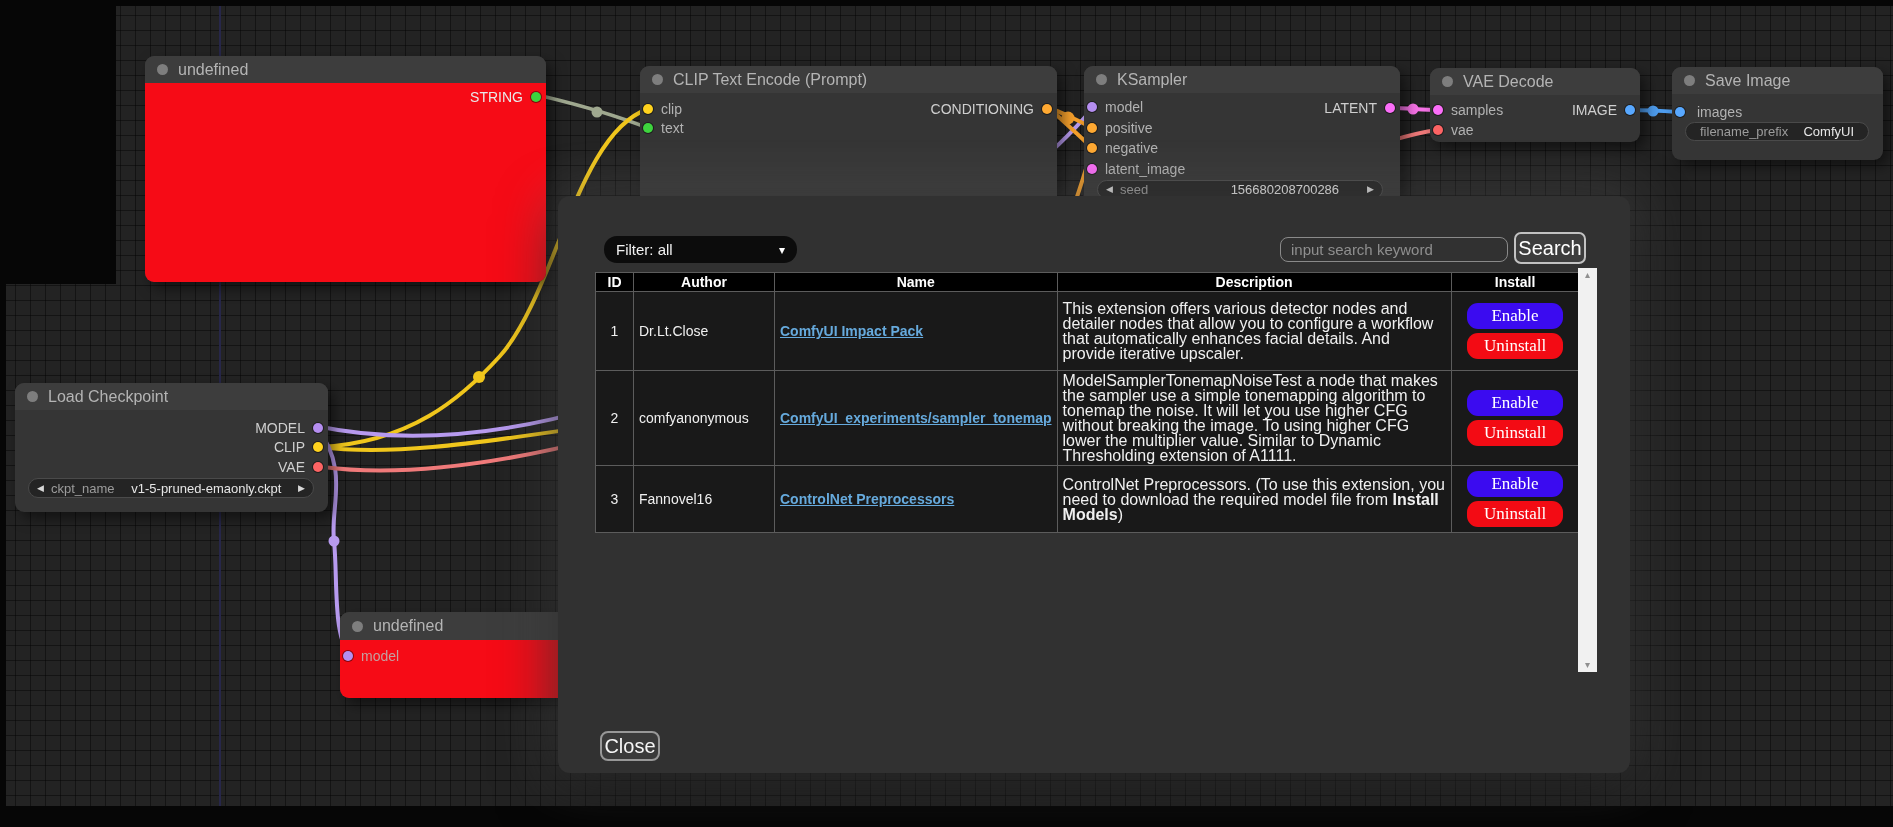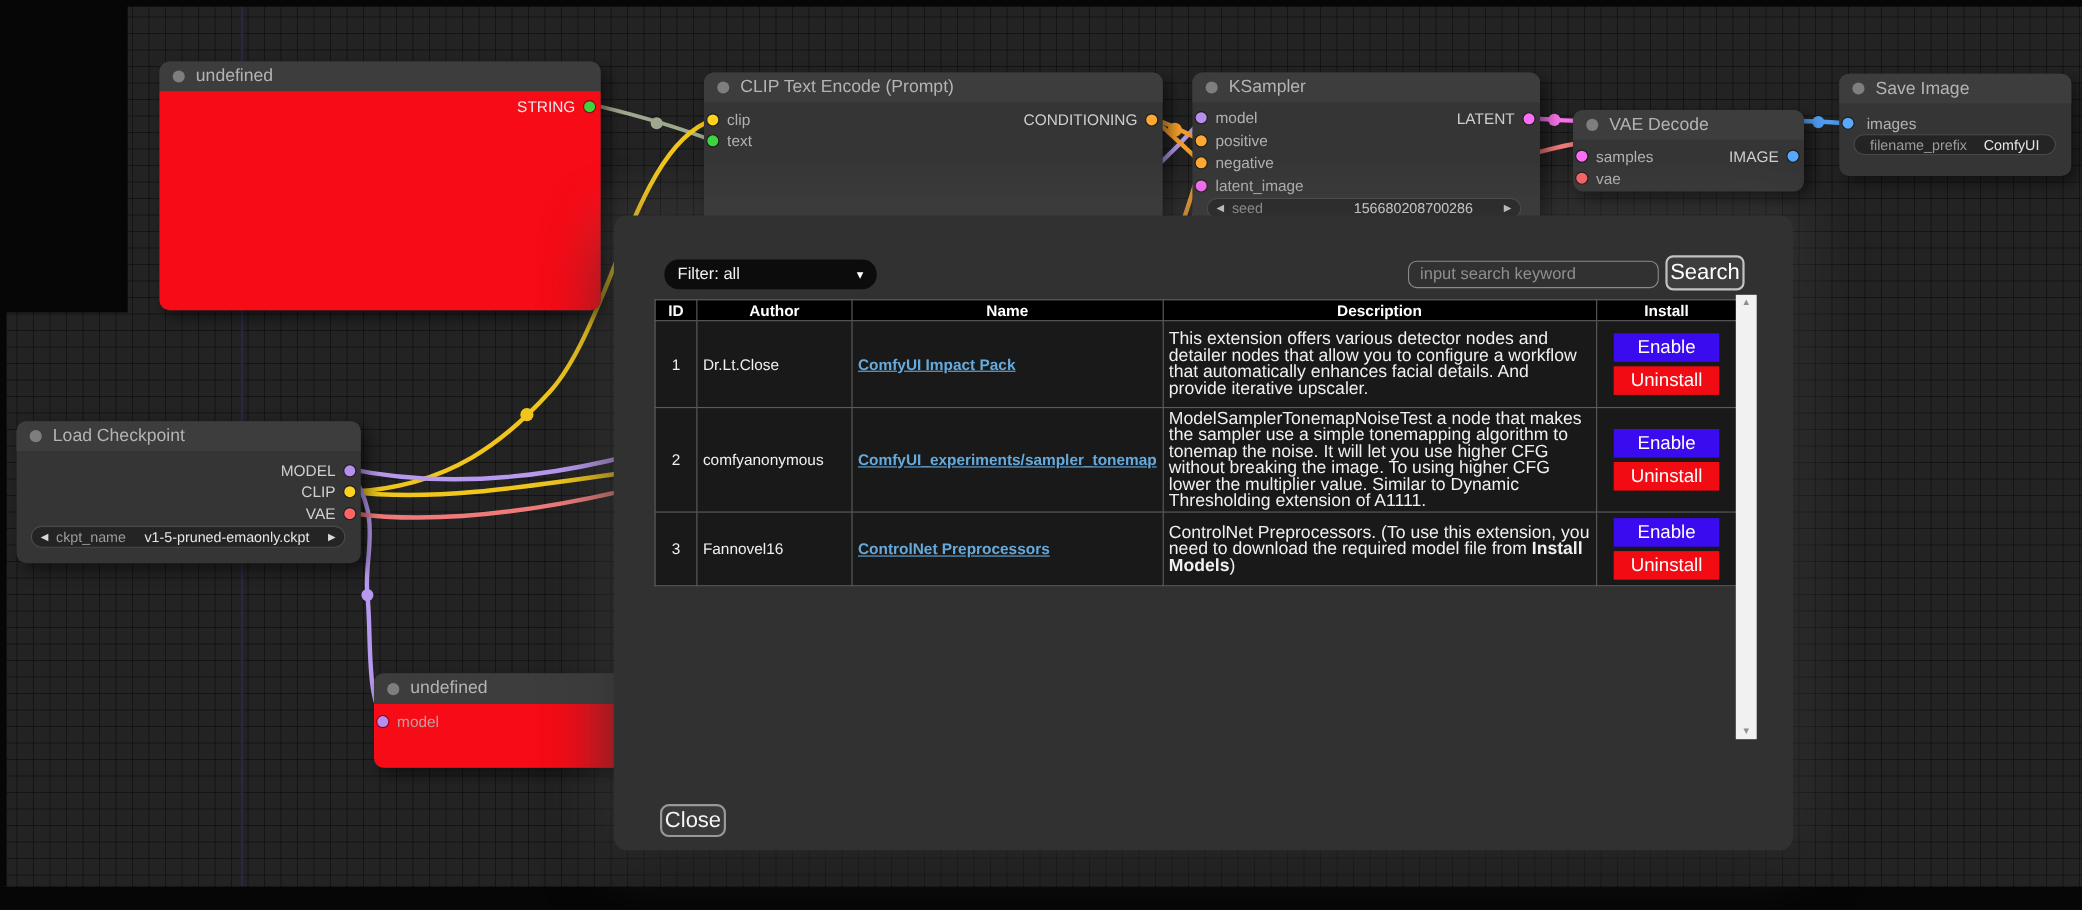--- a/index.html
+++ b/index.html
@@ -51,23 +51,23 @@
         border:2px solid #c2c2c2;border-radius:7px;color:#fff;font-size:20px;
         font-family:"Liberation Sans",sans-serif;cursor:pointer;padding:0;}
   table.mtable{position:absolute;left:37px;top:76px;border-collapse:collapse;table-layout:fixed;}
   .mtable th{background:#000;color:#fff;font-size:14px;font-weight:bold;height:18px;
         border:1px solid #5c5c5c;padding:0;}
   .mtable td{background:#191919;border:1px solid #5c5c5c;color:#f0f0f0;font-size:14px;
         vertical-align:middle;padding:1px 5px;}
   td.cell-id{text-align:center;}
   a.ext-link{color:#66aadd;font-weight:bold;text-decoration:underline;cursor:pointer;}
   td.cell-desc{font-size:16px;line-height:15px;padding:2px 5px;}
-  .btn{display:block;width:96px;height:26px;margin:4px auto;border:none;border-radius:0;
+  .btn{display:block;width:96px;height:26px;margin:4px auto;border:none;border-radius:11px;
         color:#fff;font-size:17px;line-height:26px;text-align:center;cursor:pointer;padding:0;
-        font-family:Liberation Sans, sans-serif;}
+        font-family:Liberation Serif, serif;}
   .btn-enable{background:#3b0bf0;}
   .btn-uninstall{background:#f30b14;}
   .scrollbar{position:absolute;left:1020px;top:72px;width:19px;height:404px;background:#f1f1f1;
         z-index:11;display:flex;flex-direction:column;justify-content:space-between;align-items:center;}
   .scroll-arrow{color:#8f8f8f;font-size:10px;line-height:14px;}
   .close-btn{position:absolute;left:42px;top:535px;width:60px;height:30px;background:#3a3a3a;
         border:2px solid #989898;border-radius:8px;color:#f5f5f5;font-size:20px;
         font-family:"Liberation Sans",sans-serif;cursor:pointer;padding:0;}
 </style>
 </head>
@@ -157,21 +157,21 @@
       <span class="plabel">LATENT</span>
     </div>
     <div class="widget" style="left:13px;top:114px;width:286px;">
       <span class="warrow">◀</span>
       <span class="wlabel">seed</span>
       <span class="wvalue" style="margin-left:auto;margin-right:28px;">156680208700286</span>
       <span class="warrow">▶</span>
     </div>
   </div>
 
-  <div class="node" style="left:1430px;top:68px;width:210px;height:74px;margin-top:32px;">
+  <div class="node" style="left:1430px;top:68px;width:210px;height:74px;">
     <div class="node-header">
       <span class="title-dot"></span>
       <span class="node-title">VAE Decode</span>
     </div>
     <div class="port in" style="top:33px;">
       <span class="pdot c-pink"></span>
       <span class="plabel">samples</span>
     </div>
     <div class="port in" style="top:53px;">
       <span class="pdot c-salmon"></span>

